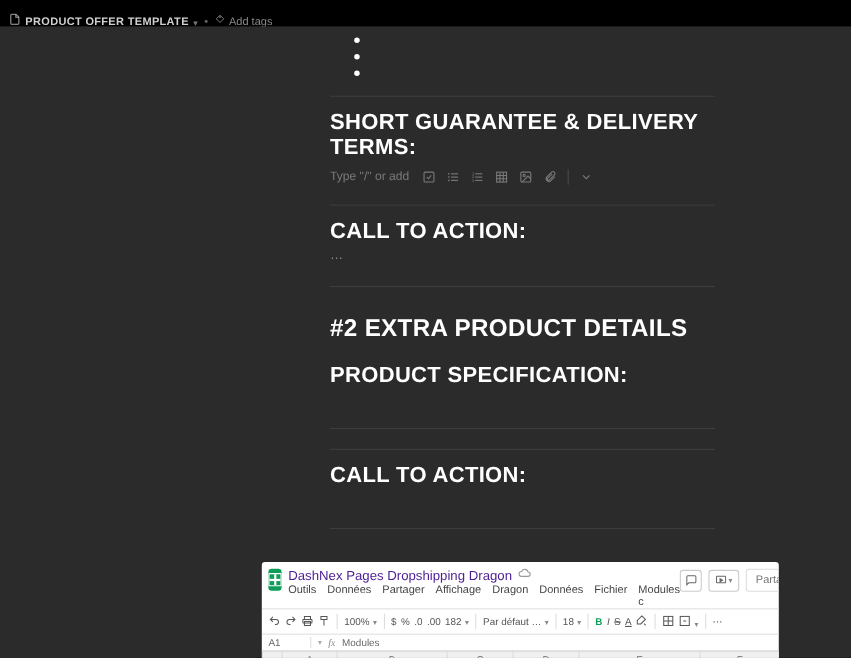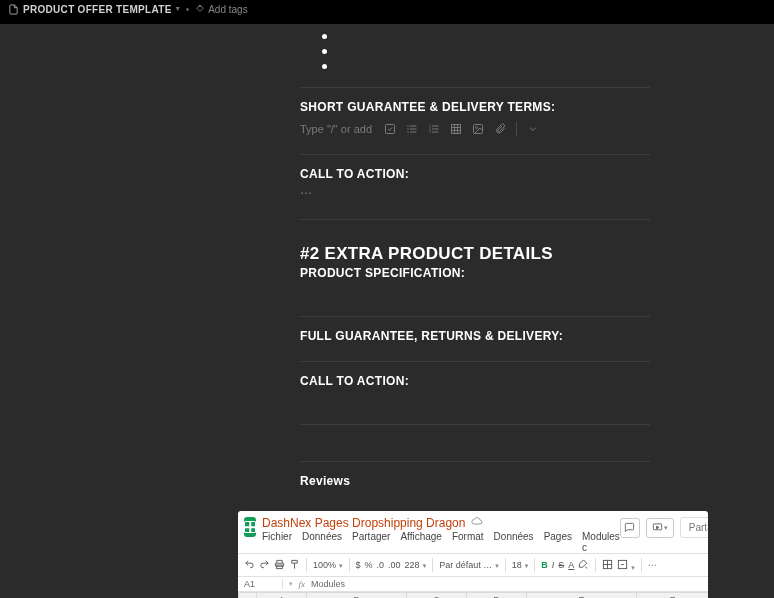--- a/index.html
+++ b/index.html
@@ -1,40 +1,40 @@
 <!DOCTYPE html>
 <html><head>
 <meta charset="utf-8">
 <style>
   html,body{margin:0;padding:0;background:#000;width:774px;height:598px;overflow:hidden;font-family:-apple-system,BlinkMacSystemFont,"Segoe UI",Helvetica,Arial,sans-serif;color:#fff}
-  .topbar{display:flex;align-items:flex-start;height:22px;padding:4px 8px;font-size:10px;color:#aaa;background:#000}
+  .topbar{display:flex;align-items:flex-end;height:22px;padding:4px 8px;font-size:10px;color:#aaa;background:#000}
   .topbar .doc-title{color:#d0d0d0;font-weight:600;letter-spacing:.3px}
   .topbar .sep{margin:0 6px;color:#666}
   .topbar .tag-icon{margin-right:3px}
   .topbar .add-tags{color:#888}
   .page{position:absolute;left:0;right:0;top:24px;bottom:0;background:#2b2b2b}
   .content{position:absolute;left:300px;top:0;width:350px}
   .bullets{margin:8px 0 18px 0}
   .bullets .dot{width:5px;height:5px;border-radius:50%;background:#fff;margin:10px 0 10px 22px}
   .hr{height:1px;background:#3d3d3d;margin:8px 0 10px 0}
-  .h3{font-size:12px;font-weight:700;letter-spacing:.3px;margin-top:12px}
-  .h2{font-size:17px;font-weight:700;letter-spacing:.3px;margin-top:24px}
+  .h3{font-size:20px;font-weight:700;letter-spacing:.3px;margin-top:12px}
+  .h2{font-size:22px;font-weight:700;letter-spacing:.3px;margin-top:24px}
   .type-row{display:flex;align-items:center;gap:10px;margin-top:8px;color:#7a7a7a;font-size:11px}
   .type-row .placeholder{flex:0 0 auto;margin-right:2px;font-style:normal}
   .type-row svg{display:block}
   .type-row .vdiv{width:1px;height:14px;background:#4a4a4a}
   .dots{color:#8a8a8a;font-size:12px;margin-top:2px}
   .sheets{position:absolute;left:238px;bottom:0;width:470px;height:87px;background:#fff;color:#222;border-radius:3px 3px 0 0;font-family:Arial,Helvetica,sans-serif;overflow:hidden}
   .sheets .hdr{display:flex;align-items:flex-start;padding:4px 8px 0 6px}
   .sheets .logo{width:20px;height:20px;background:#0f9d58;border-radius:3px;display:flex;align-items:center;justify-content:center;margin:2px 6px 0 0}
   .sheets .logo span{width:10px;height:10px;border:1.5px solid #fff;border-radius:1px;position:relative}
   .sheets .logo span::before{content:"";position:absolute;left:0;right:0;top:50%;height:1.5px;background:#fff;transform:translateY(-50%)}
   .sheets .logo span::after{content:"";position:absolute;top:0;bottom:0;left:50%;width:1.5px;background:#fff;transform:translateX(-50%)}
   .sheets .titleblock{flex:1}
-  .sheets .doc{font-size:12px;color:#c2410c;display:flex;align-items:center;gap:6px}
+  .sheets .doc{font-size:12px;color:#4c1d95;display:flex;align-items:center;gap:6px}
   .sheets .cloud{color:#8a8a8a}
   .sheets .menus{display:flex;gap:10px;font-size:10px;color:#444;margin-top:1px}
   .sheets .right{display:flex;align-items:center;gap:6px;margin-top:2px}
   .sheets .iconbox{width:18px;height:18px;border:1px solid #ccc;border-radius:3px;display:flex;align-items:center;justify-content:center;font-size:10px;color:#555}
   .sheets .partager{font-size:10px;color:#777;padding:4px 8px;border:1px solid #ddd;border-radius:3px}
   .sheets .toolbar{display:flex;align-items:center;gap:6px;padding:2px 6px;border-top:1px solid #e0e0e0;border-bottom:1px solid #e0e0e0;font-size:9px;color:#555;height:18px}
   .sheets .toolbar .grp{display:flex;align-items:center;gap:4px}
   .sheets .toolbar .vd{width:1px;height:14px;background:#ddd}
   .sheets .toolbar .dd::after{content:"▾";margin-left:3px;font-size:7px;color:#888}
   .sheets .toolbar b{font-weight:700;color:#0f9d58}
@@ -131,24 +131,23 @@
           </svg>
         </span>
     </div>
 
     <div class="hr" style="margin-top:18px"></div>
     <div class="h3">CALL TO ACTION:</div>
     <div class="dots">…</div>
 
     <div class="hr" style="margin-top:22px"></div>
     <div class="h2">#2 EXTRA PRODUCT DETAILS</div>
-    <div class="h3" style="margin-top:2px">PRODUCT SPECIFICATION:</div>
+    <div class="h3" style="margin-top:19px">PRODUCT SPECIFICATION:</div>
 
     <div class="hr" style="margin-top:36px"></div>
-    <div class="h3">FULL GUARANTEE, RETURNS &amp; DELIVERY:</div>
 
     <div class="hr" style="margin-top:18px"></div>
     <div class="h3">CALL TO ACTION:</div>
 
     <div class="hr" style="margin-top:36px"></div>
 
     <div class="hr" style="margin-top:36px"></div>
     <div class="h3" style="font-weight:600">Reviews</div>
   </div>
 
@@ -160,27 +159,27 @@
       <div class="titleblock">
         <div class="doc">
           <span>DashNex Pages Dropshipping Dragon</span>
           <span class="cloud">
             <svg width="12" height="12" viewBox="0 0 24 24" fill="none" stroke="#9a9a9a" stroke-width="2">
                 <path d="M18 18a4 4 0 0 0 0-8 6 6 0 0 0-11.5-1A4.5 4.5 0 0 0 6 18z"></path>
               </svg>
           </span>
         </div>
         <div class="menus">
-          <span>Fichier</span>
+          <span>Outils</span>
           <span>Données</span>
           <span>Partager</span>
           <span>Affichage</span>
-          <span>Format</span>
+          <span>Dragon</span>
           <span>Données</span>
-          <span>Pages</span>
+          <span>Fichier</span>
           <span>Modules c</span>
         </div>
       </div>
       <div class="right">
         <div class="iconbox">
           <svg width="11" height="11" viewBox="0 0 24 24" fill="none" stroke="#666" stroke-width="2">
               <path d="M21 15a2 2 0 0 1-2 2H7l-4 4V5a2 2 0 0 1 2-2h14a2 2 0 0 1 2 2z"></path>
             </svg>
         </div>
         <div class="iconbox" style="width:26px">
@@ -215,21 +214,21 @@
             </svg></span>
       </div>
       <span class="vd"></span>
       <span class="dd">100%</span>
       <span class="vd"></span>
       <div class="grp">
         <span>$</span>
         <span>%</span>
         <span>.0</span>
         <span>.00</span>
-        <span class="dd">228</span>
+        <span class="dd">182</span>
       </div>
       <span class="vd"></span>
       <span class="dd">Par défaut …</span>
       <span class="vd"></span>
       <span class="dd">18</span>
       <span class="vd"></span>
       <div class="grp">
         <b>B</b>
         <span style="font-style:italic">I</span>
         <span style="text-decoration:line-through">S</span>

